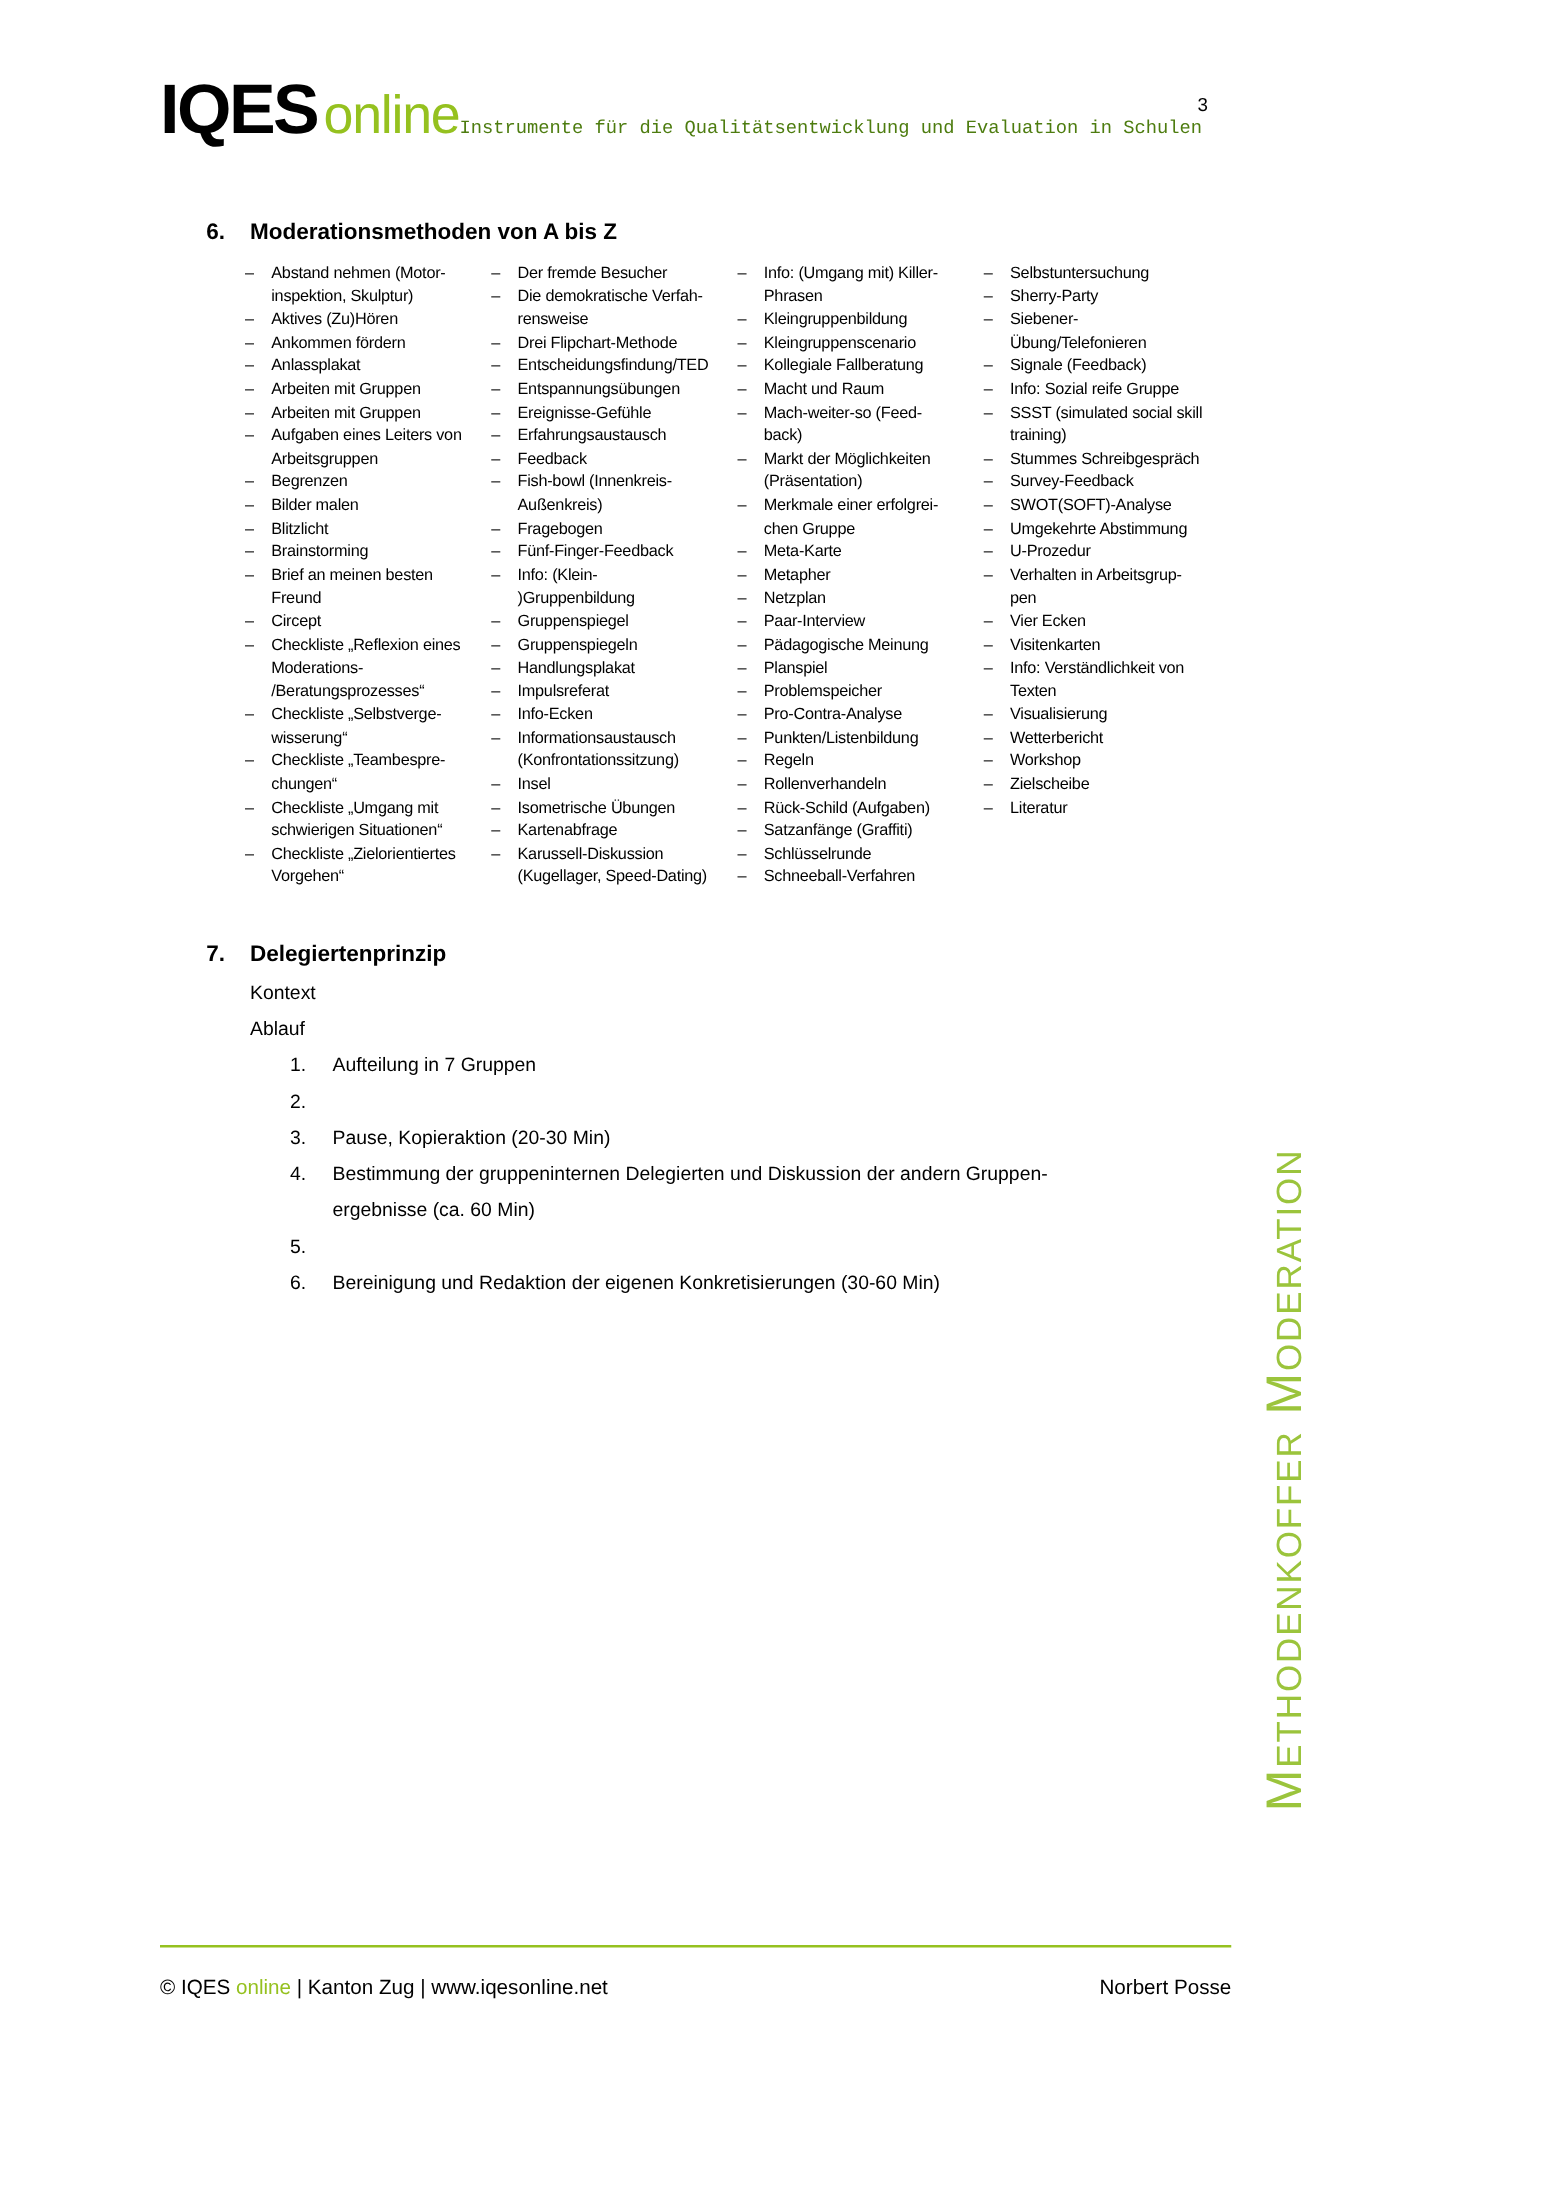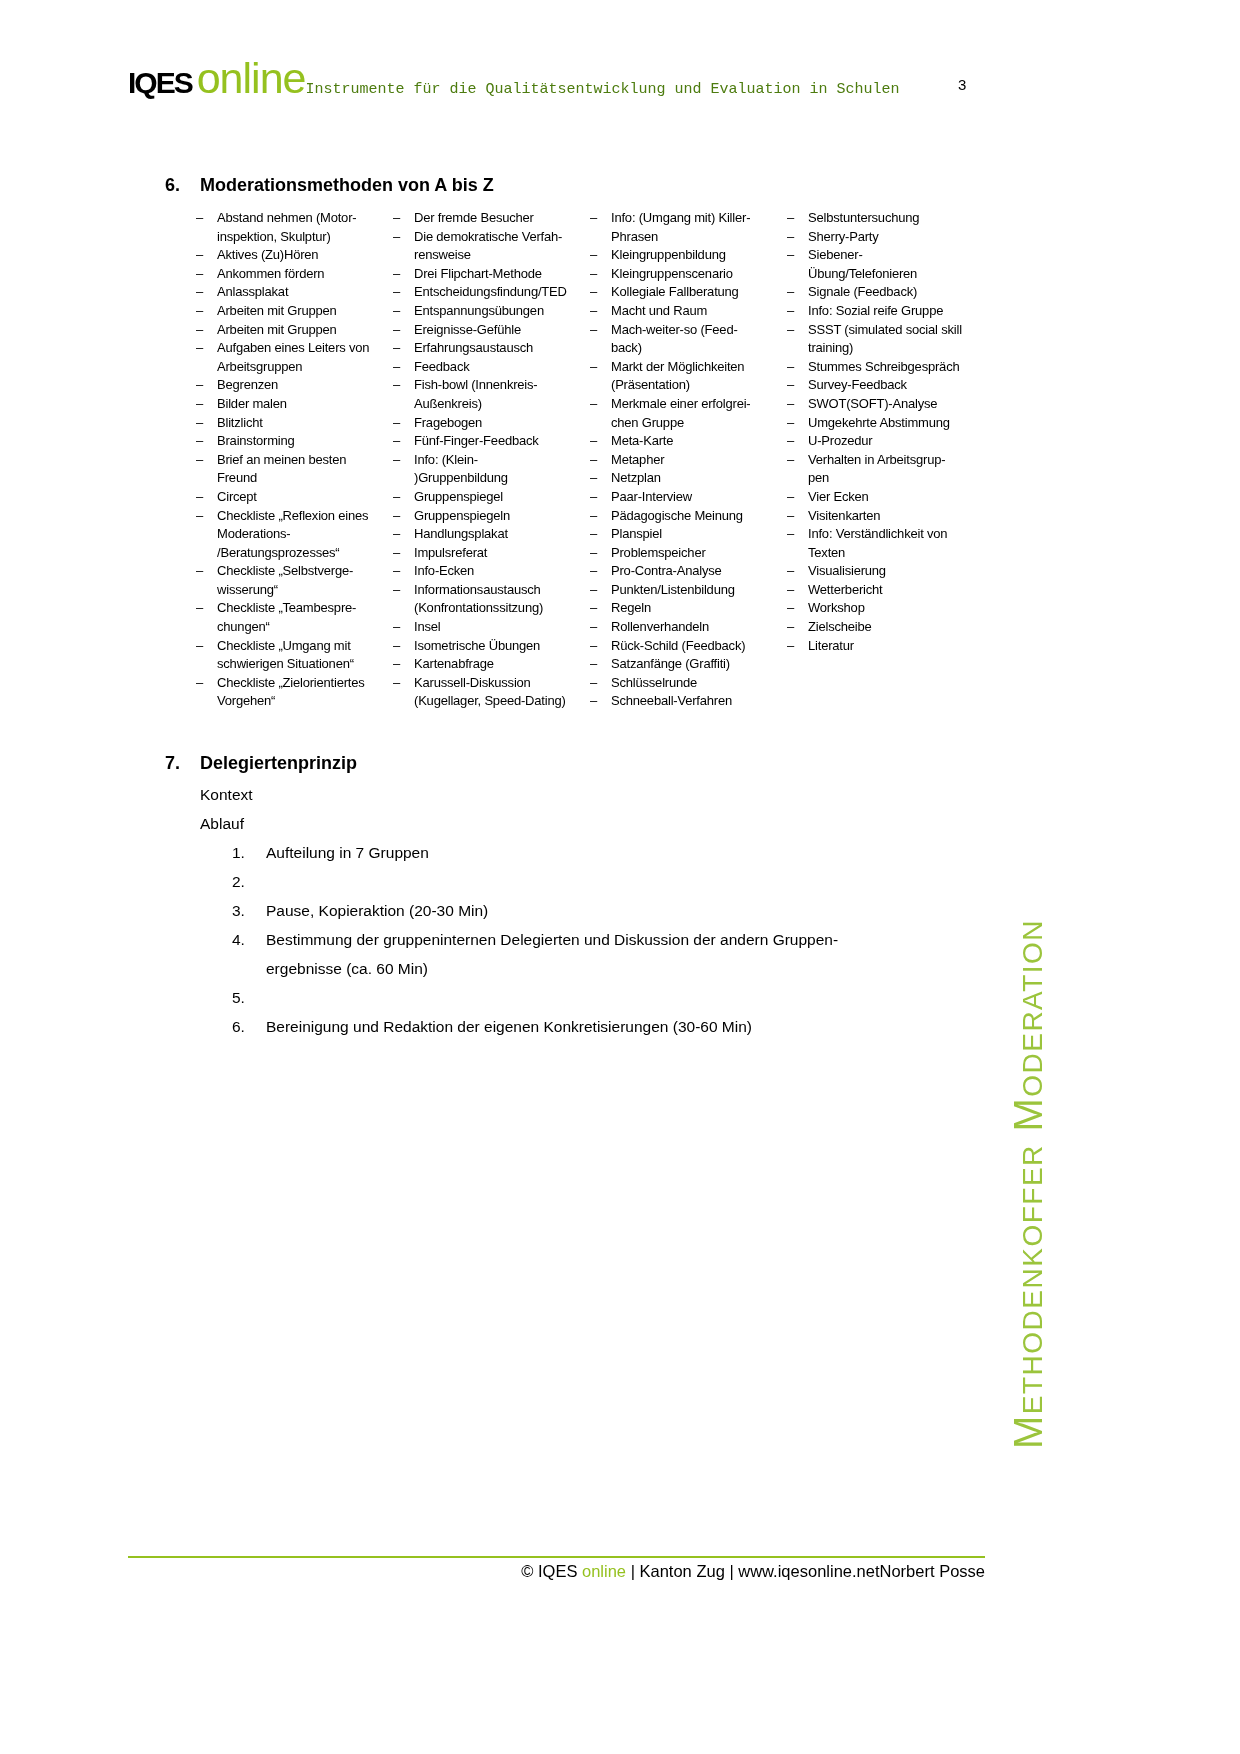--- a/index.html
+++ b/index.html
@@ -1,21 +1,21 @@
 <!DOCTYPE html>
 <html><head>
 <meta charset="utf-8">
 <style>
   html,body{margin:0;padding:0;background:#e8e8e8;}
   body{font-family:"Liberation Sans",sans-serif;color:#000;}
   .page{position:relative;width:1240px;height:1754px;background:#ffffff;margin:0 auto;overflow:hidden;}
 
   
   header{position:absolute;left:128px;top:54px;display:flex;align-items:baseline;}
-  .logo-iqes{font-size:30px;font-weight:bold;letter-spacing:-2px;color:#000;}
+  .logo-iqes{font-size:56px;font-weight:bold;letter-spacing:-2px;color:#000;}
   .logo-online{font-size:43px;font-weight:normal;letter-spacing:-1px;color:#95c11f;margin-left:5px;}
   .tagline{font-size:15px;color:#4d7c0f;font-family:Liberation Mono, monospace;}
   .page-number{position:absolute;left:958px;top:76px;font-size:15px;}
 
   
   .sec-heading{display:flex;margin:0;font-size:18px;font-weight:bold;line-height:22px;}
   .sec-num{flex:0 0 35px;}
   .sec6-heading{position:absolute;left:165px;top:174px;}
   .method-grid{position:absolute;left:196px;top:209px;display:grid;grid-template-columns:repeat(4,197px);align-items:start;}
   ul.method-col{list-style:none;margin:0;padding:0;}
@@ -30,22 +30,22 @@
   ol.steps{list-style:none;margin:0;padding:0 0 0 67px;}
   .steps li{display:flex;font-size:15.5px;line-height:29px;}
   .step-num{flex:0 0 34px;}
   .step-text{white-space:pre;}
 
   
   .vertical-title{position:absolute;left:1006px;top:1449px;transform-origin:0 0;transform:rotate(-90deg);
     font-variant:small-caps;font-size:40px;letter-spacing:1.5px;color:#9bc43c;white-space:nowrap;}
 
   
-  footer{position:absolute;left:128px;top:1556px;width:857px;border-top:2px solid #95c11f;padding-top:4px;
-    display:flex;justify-content:flex-end;font-size:16.5px;}
+  footer{position:absolute;left:128px;top:1556px;width:857px;border-top:2px solid #95c11f;padding-top:23px;
+    display:flex;justify-content:space-between;font-size:16.5px;}
   .green{color:#95c11f;}
 </style>
 </head>
 <body>
 
 <div class="page">
 
   <header>
     <div>
       <span class="logo-iqes">IQES</span><span class="logo-online">online</span>
@@ -314,21 +314,21 @@
         <li>
           <span class="dash">–</span>
           <span class="item-text">Regeln</span>
         </li>
         <li>
           <span class="dash">–</span>
           <span class="item-text">Rollenverhandeln</span>
         </li>
         <li>
           <span class="dash">–</span>
-          <span class="item-text">Rück-Schild (Feedback)</span>
+          <span class="item-text">Rück-Schild (Aufgaben)</span>
         </li>
         <li>
           <span class="dash">–</span>
           <span class="item-text">Satzanfänge (Graffiti)</span>
         </li>
         <li>
           <span class="dash">–</span>
           <span class="item-text">Schlüsselrunde</span>
         </li>
         <li>

